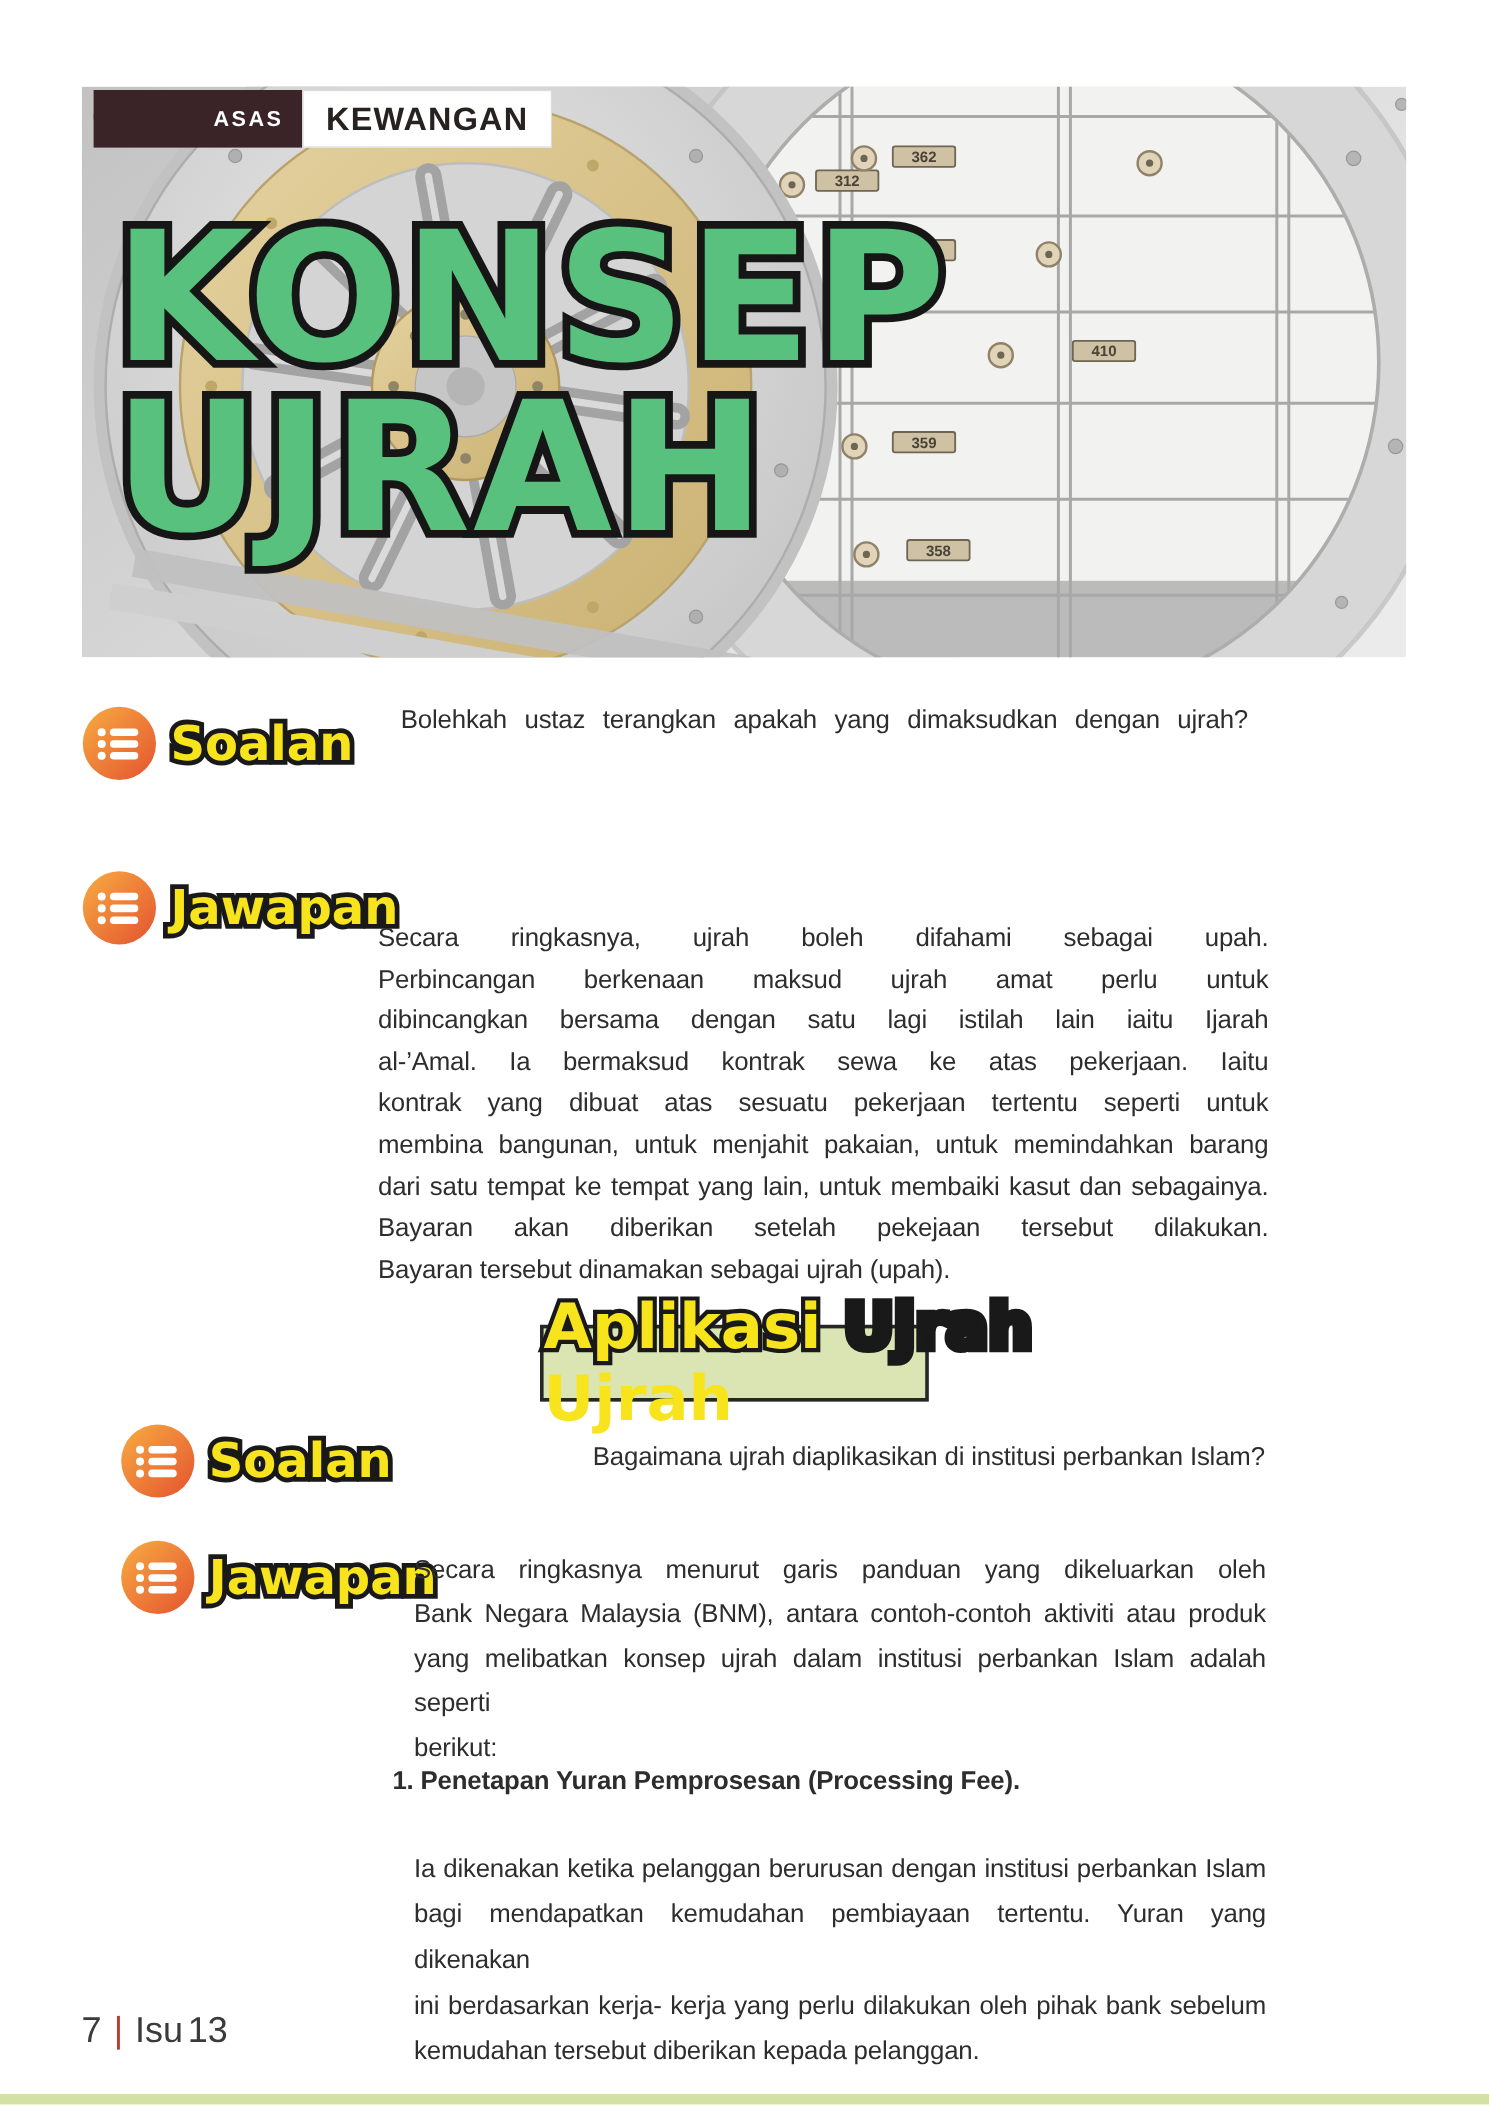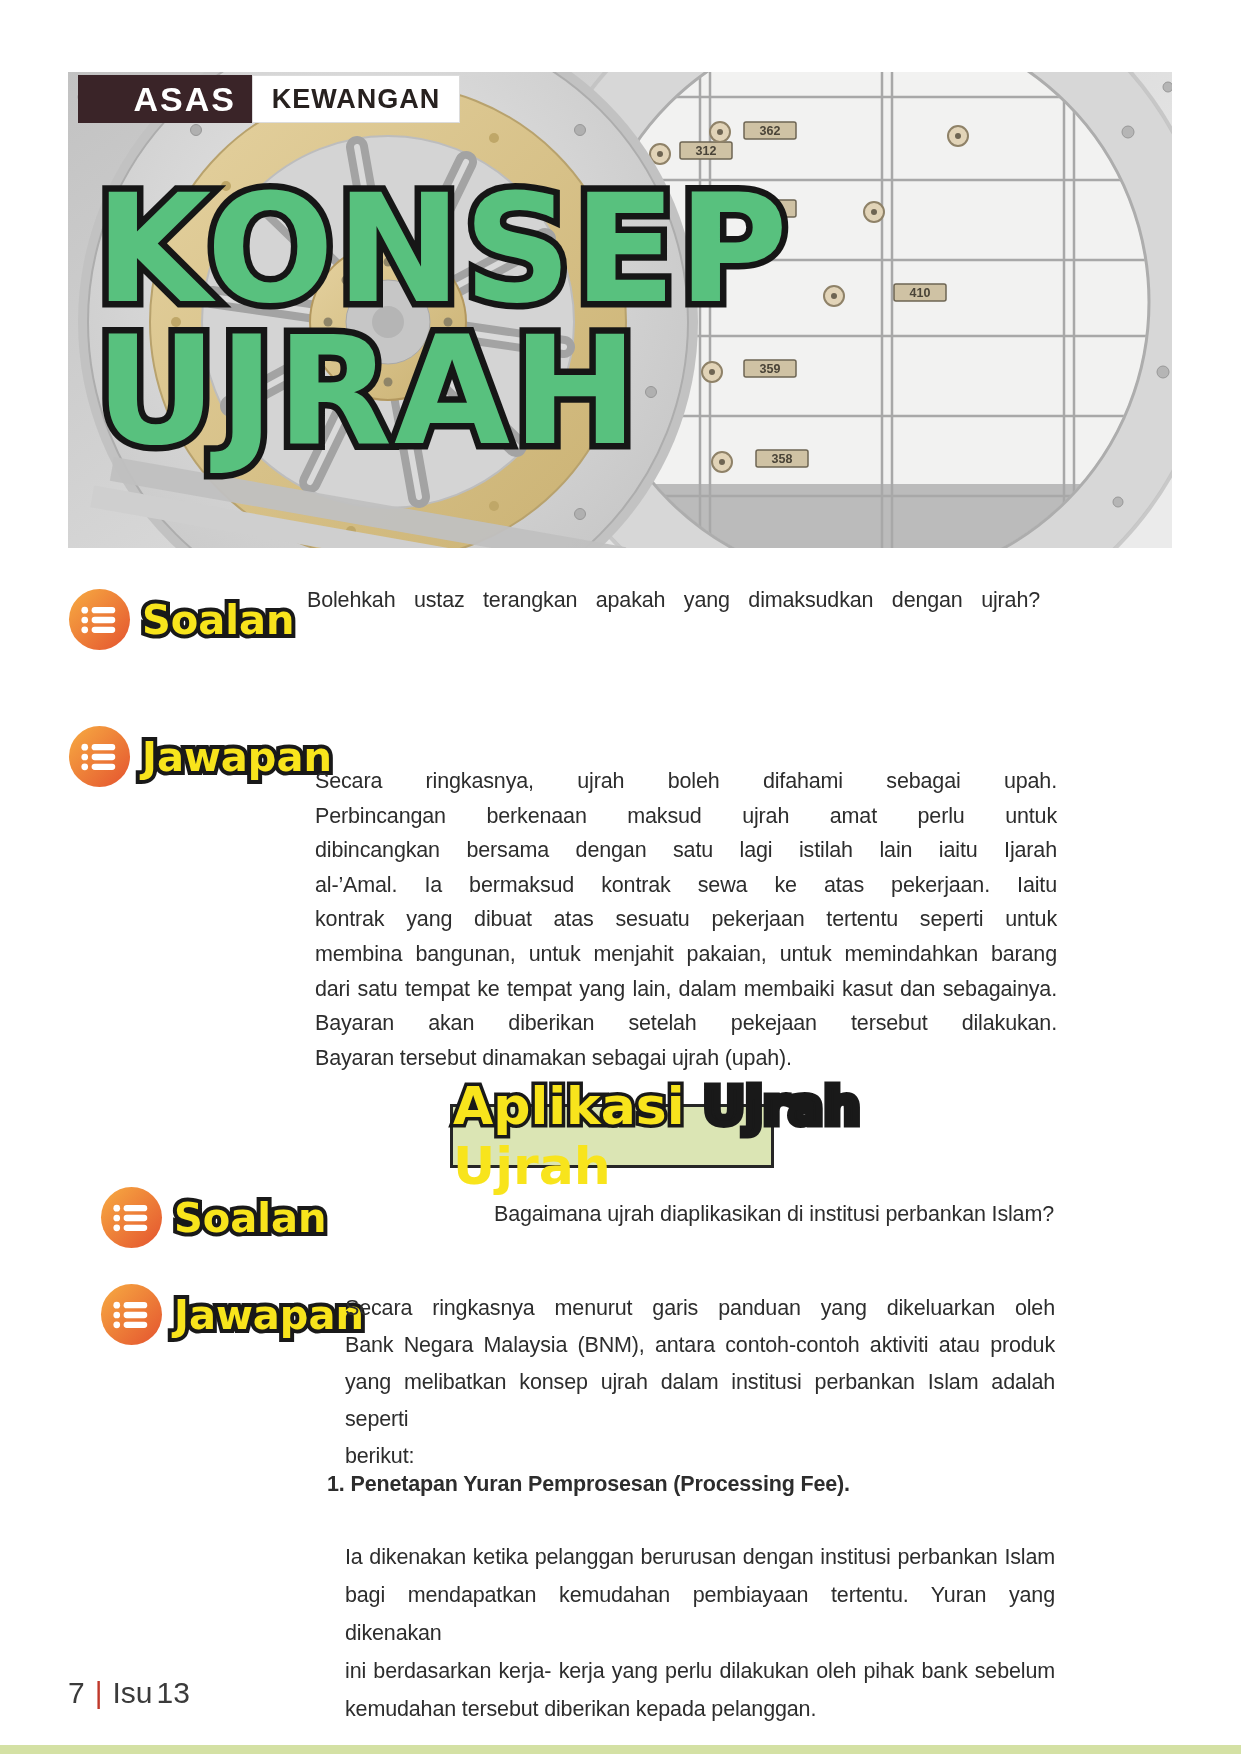--- a/index.html
+++ b/index.html
@@ -5,21 +5,21 @@
   html,body{margin:0;padding:0;background:#ffffff;}
   .page{position:relative;width:1241px;height:1754px;background:#ffffff;overflow:hidden;
         font-family:"Liberation Sans",sans-serif;color:#2d2d2d;}
 
   
   .hero{position:absolute;left:68px;top:72px;width:1104px;height:476px;overflow:hidden;}
   .hero .art{position:absolute;left:0;top:0;}
   .tag-bar{position:absolute;left:10px;top:3px;height:48px;display:flex;}
   .tag-dark{width:174px;background:#3a2428;color:#ffffff;display:flex;align-items:center;
             justify-content:flex-end;padding-right:16px;box-sizing:border-box;
-            font-weight:bold;font-size:34px;letter-spacing:2px;}
+            font-weight:bold;font-size:18px;letter-spacing:2px;}
   .tag-light{width:208px;background:#ffffff;color:#27211f;display:flex;align-items:center;
              justify-content:center;font-weight:bold;font-size:27px;letter-spacing:1px;
              border:1px solid #dcdcdc;box-sizing:border-box;}
   .hero-title{position:absolute;left:27px;top:106px;margin:0;
               font-family:"DejaVu Sans",sans-serif;font-weight:bold;
               font-size:150px;line-height:142px;letter-spacing:2px;}
   .hero-title .outline-text{display:block;color:#58c17e;}
   .hero-title .outline-text::before{-webkit-text-stroke:13px #161616;}
 
   
@@ -33,21 +33,21 @@
   .badge .label{font-family:"DejaVu Sans",sans-serif;font-weight:bold;font-size:40px;}
   #badge-q1{left:68px;top:588px;}
   #badge-a1{left:68px;top:725px;}
   #badge-q2{left:100px;top:1186px;}
   #badge-a2{left:100px;top:1283px;}
 
   
   .body-text{position:absolute;font-size:21.5px;letter-spacing:-0.15px;color:#2d2d2d;}
   .jpara .line{display:block;text-align:justify;text-align-last:justify;}
   .jpara .line:last-child{text-align-last:left;}
-  .jpara.stretch-all .line:last-child{text-align-last:justify;}
+  .jpara.stretch-all .line:last-child{text-align-last:justify;margin-left:27px;}
   #q1-text{left:307px;top:578px;width:733px;line-height:45px;}
   #a1-text{left:315px;top:747px;width:742px;line-height:34.6px;margin-top:17px;}
   #q2-text{left:330px;top:1196px;width:724px;line-height:36px;text-align:right;}
   #a2-intro{left:345px;top:1290px;width:710px;line-height:37px;}
   #item1-heading{left:327px;top:1472px;width:710px;font-weight:bold;}
   #item1-text{left:345px;top:1538px;width:710px;line-height:38px;}
 
   
   .banner{position:absolute;left:450px;top:1104px;width:324px;height:64px;background:#dbe5b4;
           border:3px solid #262626;box-sizing:border-box;display:flex;align-items:center;
@@ -299,21 +299,21 @@
     </svg>
     <span class="label outline-text" data-text="Jawapan">Jawapan</span>
   </div>
   <div class="body-text jpara" id="a1-text">
       <span class="line">Secara ringkasnya, ujrah boleh difahami sebagai upah.</span>
       <span class="line">Perbincangan berkenaan maksud ujrah amat perlu untuk</span>
       <span class="line">dibincangkan bersama dengan satu lagi istilah lain iaitu Ijarah</span>
       <span class="line">al-’Amal. Ia bermaksud kontrak sewa ke atas pekerjaan. Iaitu</span>
       <span class="line">kontrak yang dibuat atas sesuatu pekerjaan tertentu seperti untuk</span>
       <span class="line">membina bangunan, untuk menjahit pakaian, untuk memindahkan barang</span>
-      <span class="line">dari satu tempat ke tempat yang lain, dalam membaiki kasut dan sebagainya.</span>
+      <span class="line">dari satu tempat ke tempat yang lain, untuk membaiki kasut dan sebagainya.</span>
       <span class="line">Bayaran akan diberikan setelah pekejaan tersebut dilakukan.</span>
       <span class="line">Bayaran tersebut dinamakan sebagai ujrah (upah).</span>
     </div>
 
   <div class="banner">
     <span class="label outline-text" data-text="Aplikasi Ujrah">Aplikasi Ujrah</span>
   </div>
 
   <div class="badge" id="badge-q2">
     <svg class="icon" viewBox="0 0 64 64">

